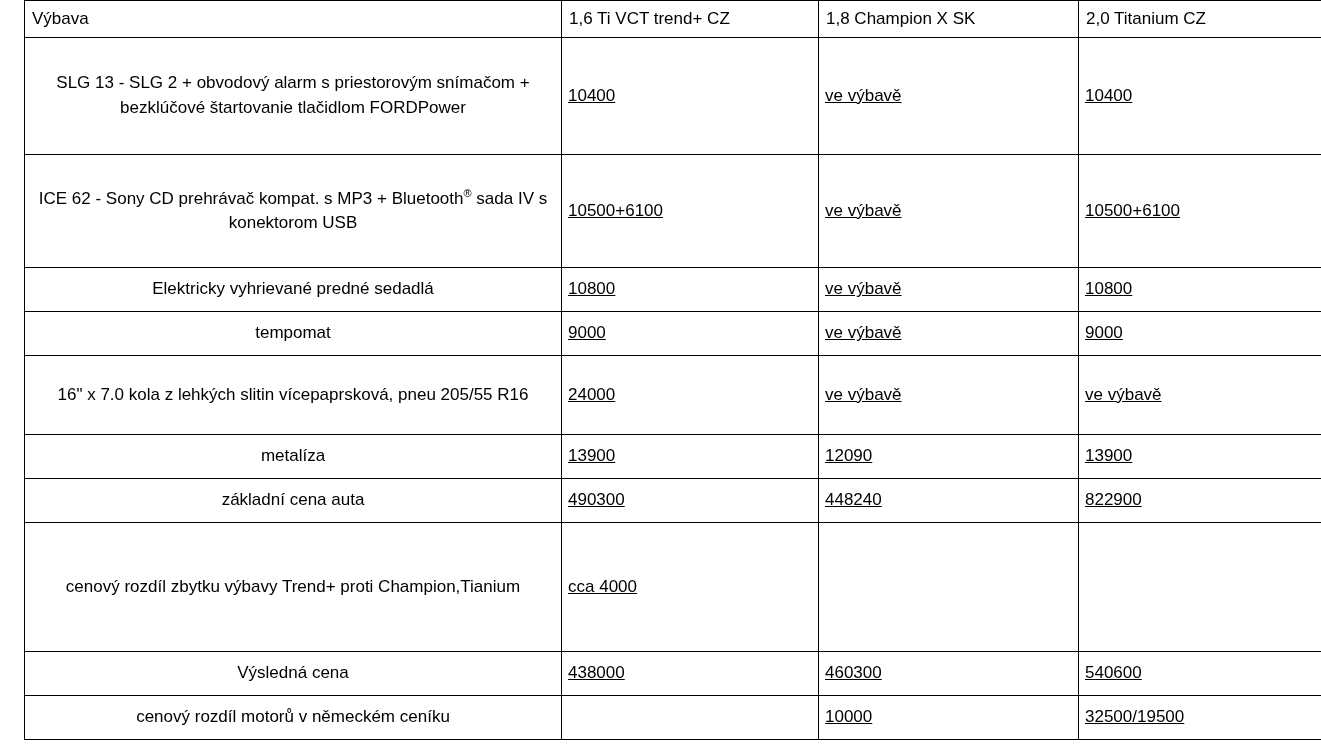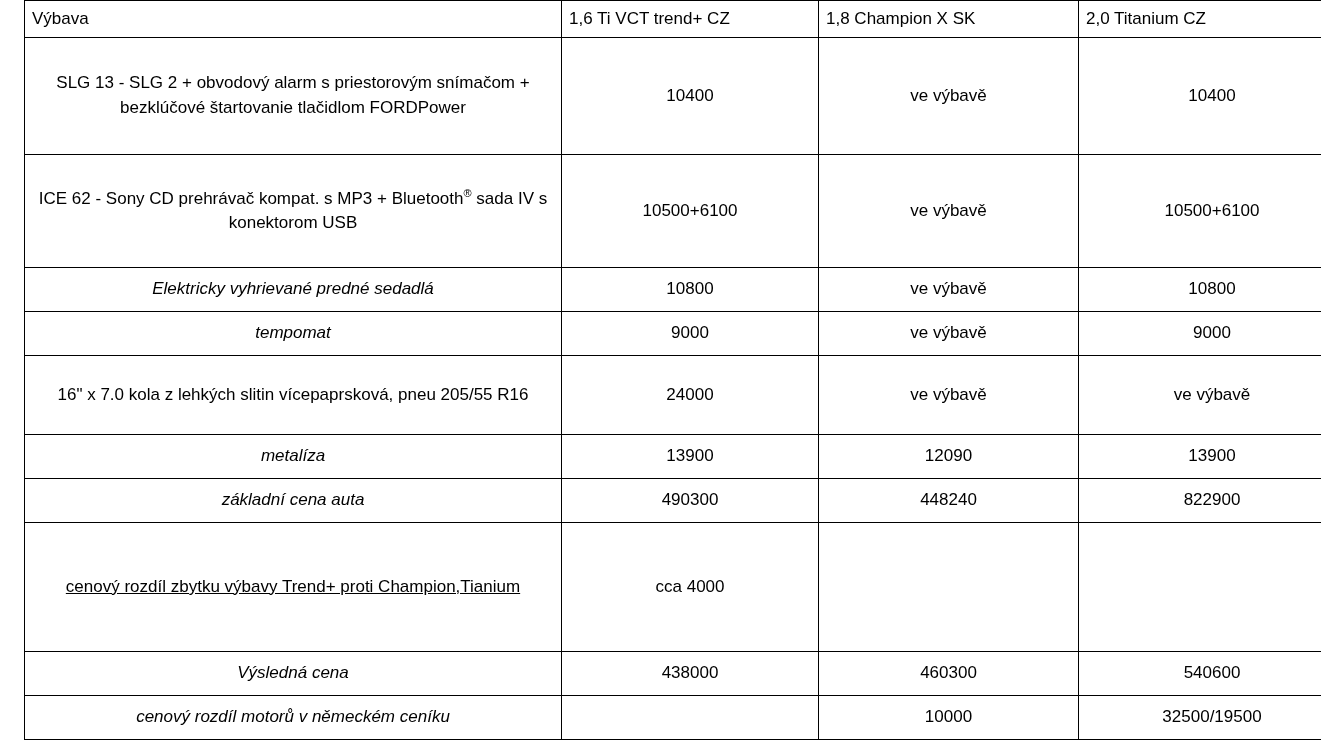--- a/index.html
+++ b/index.html
@@ -41,30 +41,31 @@
   tr.header-row td {
     text-align: left;
     padding-left: 7px;
     height: 28px;
   }
   
   td.label {
     text-align: center;
   }
   td.value {
-    text-align: center;
+    text-align: left;
+    text-decoration: underline;
   }
   td.empty {
     text-align: center;
   }
   .tall-3 { height: 108px; }
   .tall-2 { height: 104px; border-radius: 9px; }
-  .row-single { height: 35px; font-style: italic; }
+  .row-single { height: 35px; }
   .tall-wheel { height: 70px; }
-  .tall-diff { height: 120px; text-decoration: underline; }
+  .tall-diff { height: 120px; }
   .sup {
     font-size: 11px;
     vertical-align: super;
   }
 </style>
 </head>
 <body>
 
 <div class="sheet">
   <table class="comparison">

